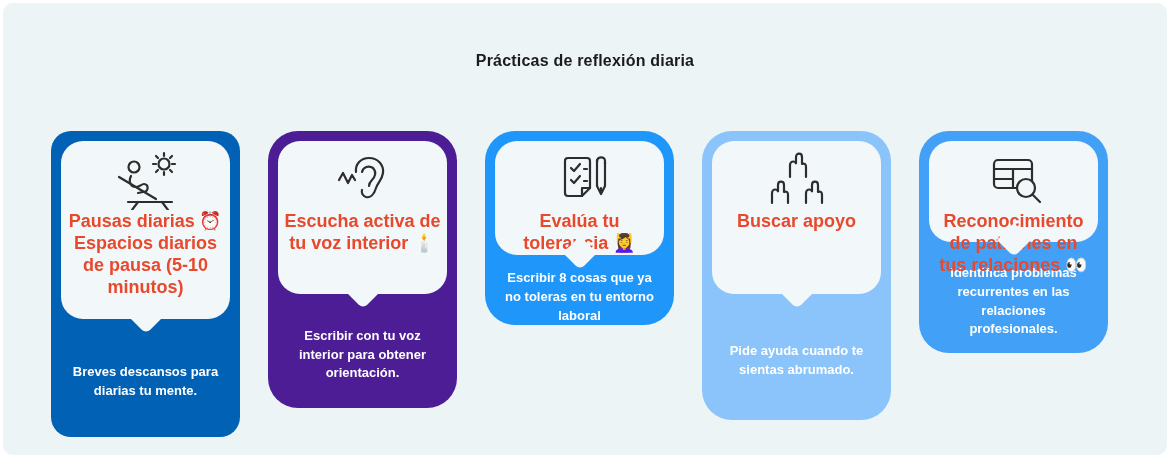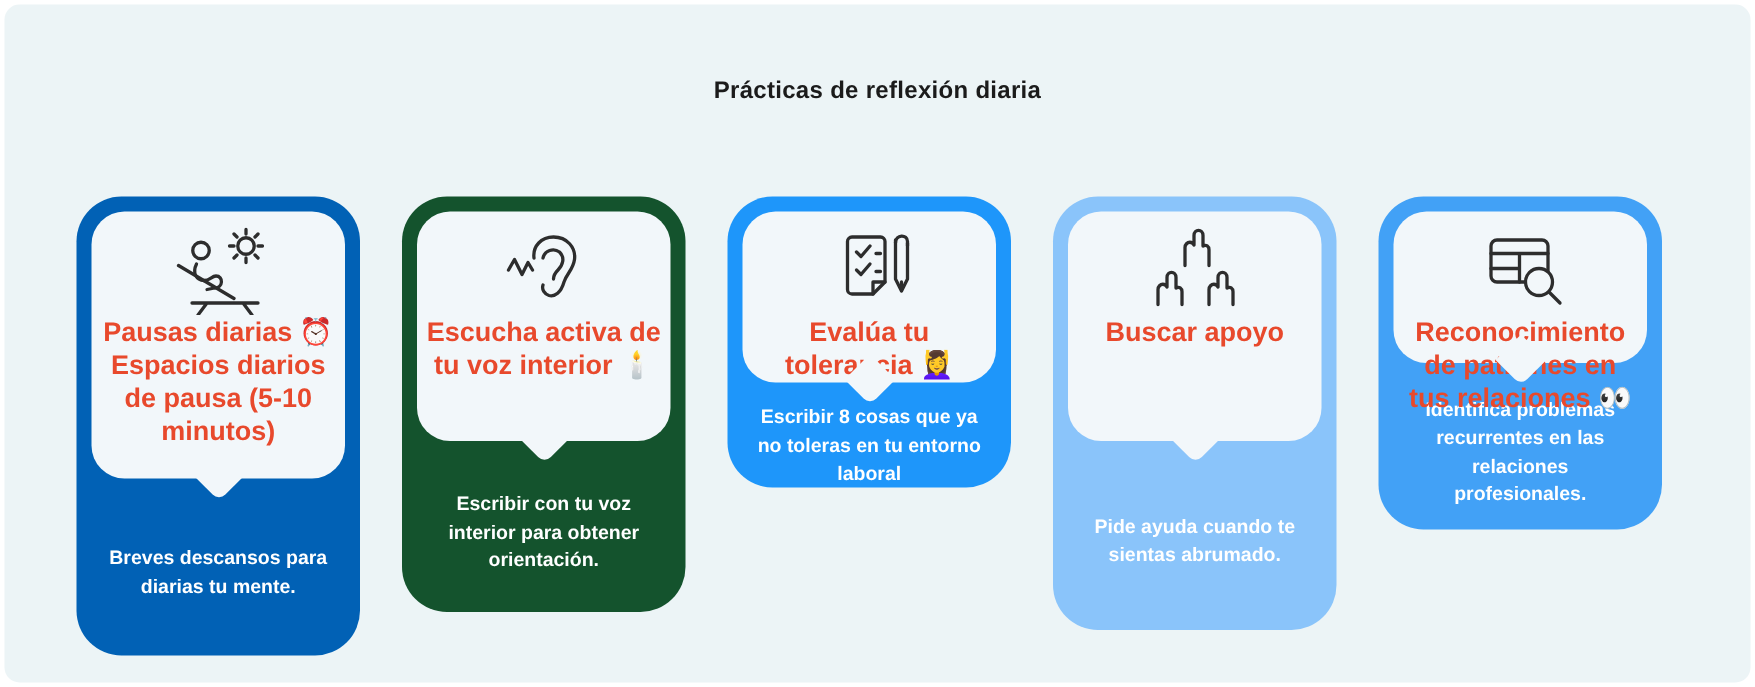--- a/index.html
+++ b/index.html
@@ -27,21 +27,21 @@
     display: flex;
     gap: 28px;
     align-items: flex-start;
   }
   .card {
     width: 189px;
     border-radius: 30px;
     display: flex;
     flex-direction: column;
   }
-  .card:nth-child(1) { height: 306px; }
+  .card:nth-child(1) { height: 306px; border-radius: 20px; }
   .card:nth-child(2) { height: 277px; }
   .card:nth-child(3) { height: 194px; }
   .card:nth-child(4) { height: 289px; }
   .card:nth-child(5) { height: 222px; }
 
   .bubble {
     position: relative;
     margin: 10px 10px 0 10px;
     background: #f2f7fa;
     border-radius: 22px;
@@ -114,21 +114,21 @@
               <path d="M5 27l37 22M14 52h44M24 52l-6 8M48 52l6 8"></path>
             </g>
           </svg>
         </span>
         <h2 class="card-title">Pausas diarias ⏰ Espacios diarios de pausa (5-10 minutos)</h2>
         <span class="tail"></span>
       </div>
       <p class="card-body">Breves descansos para diarias tu mente.</p>
     </article>
 
-    <article class="card" style="background-color: #14532d;">
+    <article class="card" style="background-color: #4c1d95;">
       <div class="bubble">
         <span class="icon-box">
           <svg width="64" height="60" viewBox="0 0 64 60">
             <g class="ic">
               <path d="M25 22c-1-8 5-14 13-14 9 0 15 7 14 15-1 7-5 9-7 15-2 7-6 10-10 9-3-1-5-4-4-7"></path>
               <path d="M31 22c1-5 7-7 11-4 4 4 2 9-1 12-2 2-3 4-3 6"></path>
               <path d="M8 30l4-7 5 10 4-8 3 5"></path>
             </g>
           </svg>
         </span>

